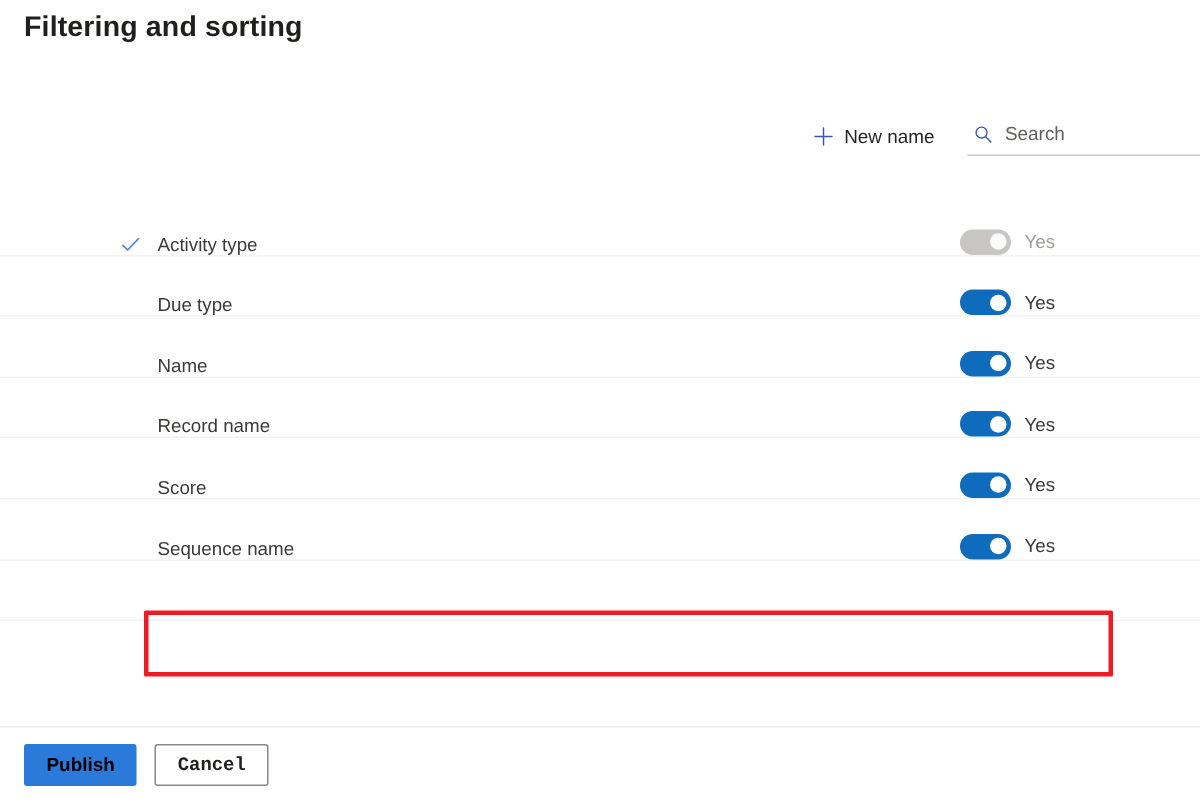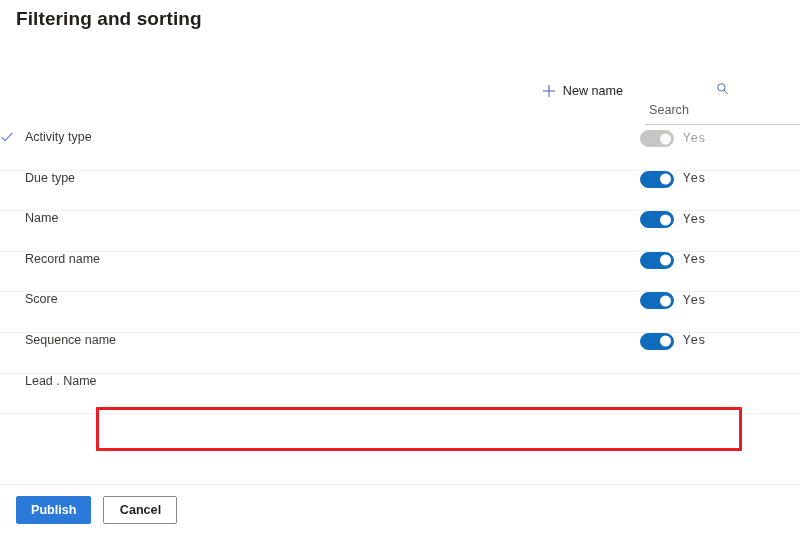--- a/index.html
+++ b/index.html
@@ -47,21 +47,20 @@
     font-size: 12.6px; color: #242424; cursor: pointer;
     padding: 4px 10px 4px 4px; white-space: nowrap;
   }
   .plus-icon { display:block; width: 14px; height: 14px; color:#3a56b5; }
 
   .search-box {
     position: relative; width: 155px; margin-left: 12px;
     display: flex; align-items: center; gap: 8px;
     padding: 2px 4px 7px 4px;
     border-bottom: 1px solid #c8c6c4;
-    flex-direction: column;
   }
   .search-icon { display:block; width: 13px; height: 13px; color:#3a56b5; flex:none;}
   .search-input {
     border: 0; outline: 0; background: transparent;
     font-family: "Liberation Sans", sans-serif;
     font-size: 12.6px; color: #201f1e; width: 100%;
     padding: 0;
   }
   .search-input::placeholder { color: #605e5c; }
 
@@ -70,33 +69,34 @@
   .thead {
     display: flex; align-items: center;
     height: 32px; padding: 0 0 0 105px;
     border-bottom: 1px solid #edebe9;
     font-size: 12.5px; color: #201f1e;
   }
   .th-name { flex: 1; }
   .th-show { width: 160px; }
 
   .row {
-    display: flex; align-items: flex-start;
+    display: flex; align-items: flex-end;
     height: 40.6px;
     border-bottom: 1px solid #f3f2f1;
+    padding-left: 80px;
     font-size: 12.5px; color: #3b3a39;
     position: relative;
   }
   .row:last-child { border-bottom: 1px solid #f3f2f1; }
   .check-cell { width: 25px; flex: none; display: flex; align-items: center; }
   .check-icon { width: 14px; height: 14px; color: #4f82d8; display: none; }
   .row.checked .check-icon { display: block; }
   .row-label { flex: 1; }
   .row-toggle {
-    width: 160px; flex: none; display: flex; align-items: center; gap: 9px; font-family: Liberation Mono, monospace;
+    width: 160px; flex: none; display: flex; align-items: center; gap: 9px;
   }
 
   
   .switch {
     position: relative; width: 34px; height: 17px; border-radius: 10px;
     flex: none; cursor: pointer;
     background: #0f6cbd; border: 1px solid #0f6cbd;
   }
   .switch .knob {
     position: absolute; top: 50%; transform: translateY(-50%);
@@ -125,22 +125,22 @@
   .footer {
     position: absolute; left: 16px; top: 496px;
     display: flex; gap: 12px; align-items: center;
   }
   .btn {
     font-family: "Liberation Sans", sans-serif;
     font-size: 12.6px; height: 28px; min-width: 74px;
     padding: 0 14px; border-radius: 2px; cursor: pointer;
     display: inline-flex; align-items: center; justify-content: center;
   }
-  .btn-primary { background: #2b79d8; color: #ffffff; border: 1px solid #2b79d8; font-weight: 600;}
-  .btn-secondary { background: #ffffff; color: #201f1e; border: 1px solid #8a8886; font-weight: 600;}
+  .btn-primary { background: #2b79d8; color: #000000; border: 1px solid #2b79d8; font-weight: 600;}
+  .btn-secondary { background: #ffffff; color: #201f1e; border: 1px solid #8a8886; font-weight: 600; font-family: Liberation Mono, monospace;}
 </style>
 </head>
 <body>
 
 <div class="page">
 
   <div class="page-title">Filtering and sorting</div>
 
 
   <div class="cmd-right">
@@ -238,21 +238,20 @@
             <span class="knob"></span>
           </div>
         <span class="toggle-label">Yes</span>
       </div>
     </div>
 
     <div class="row">
       <div class="check-cell">
         
       </div>
-      <div class="row-label">Lead . Name</div>
     </div>
   </div>
 
   <div class="highlight-box"></div>
 
   <div class="footer-sep"></div>
   <div class="footer">
     <button class="btn btn-primary">Publish</button>
     <button class="btn btn-secondary">Cancel</button>
   </div>

